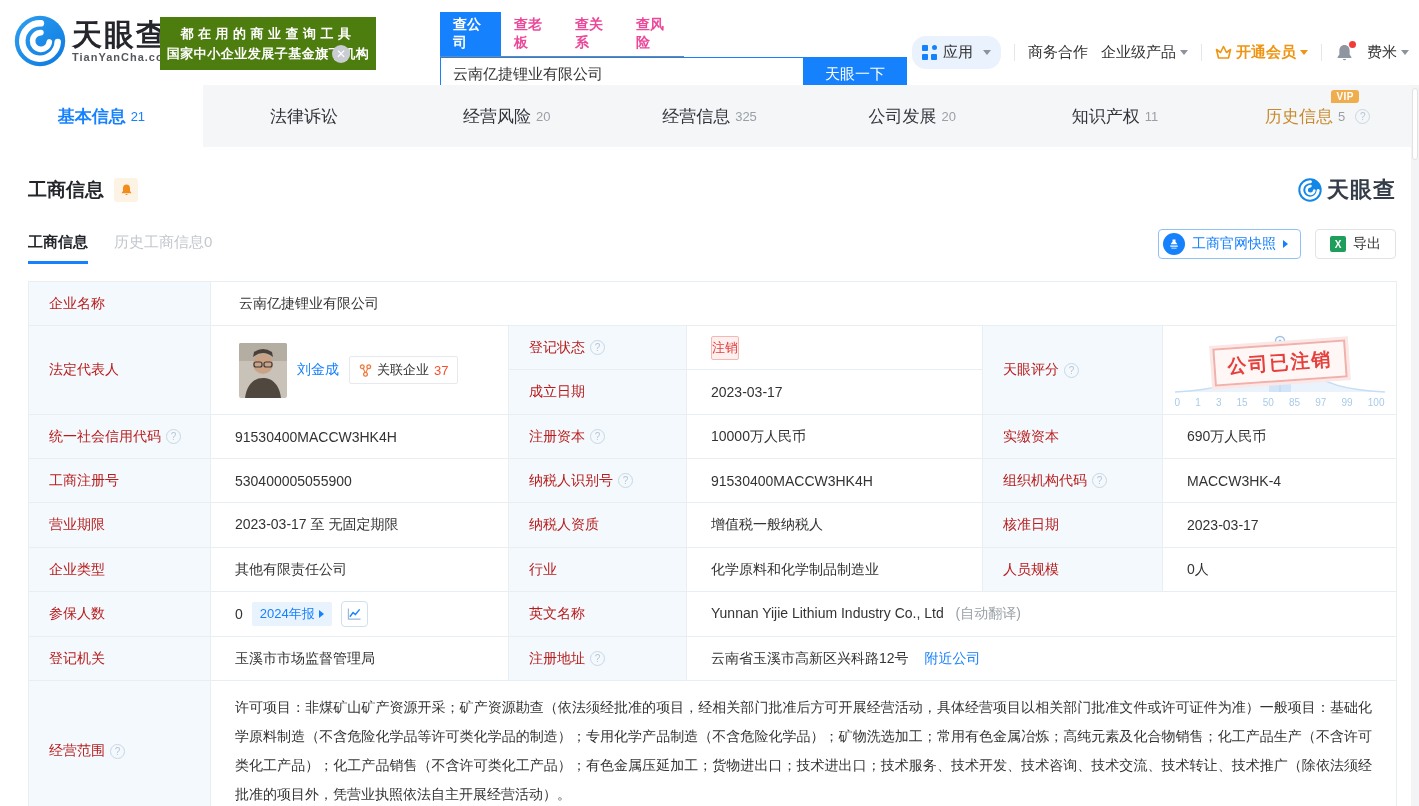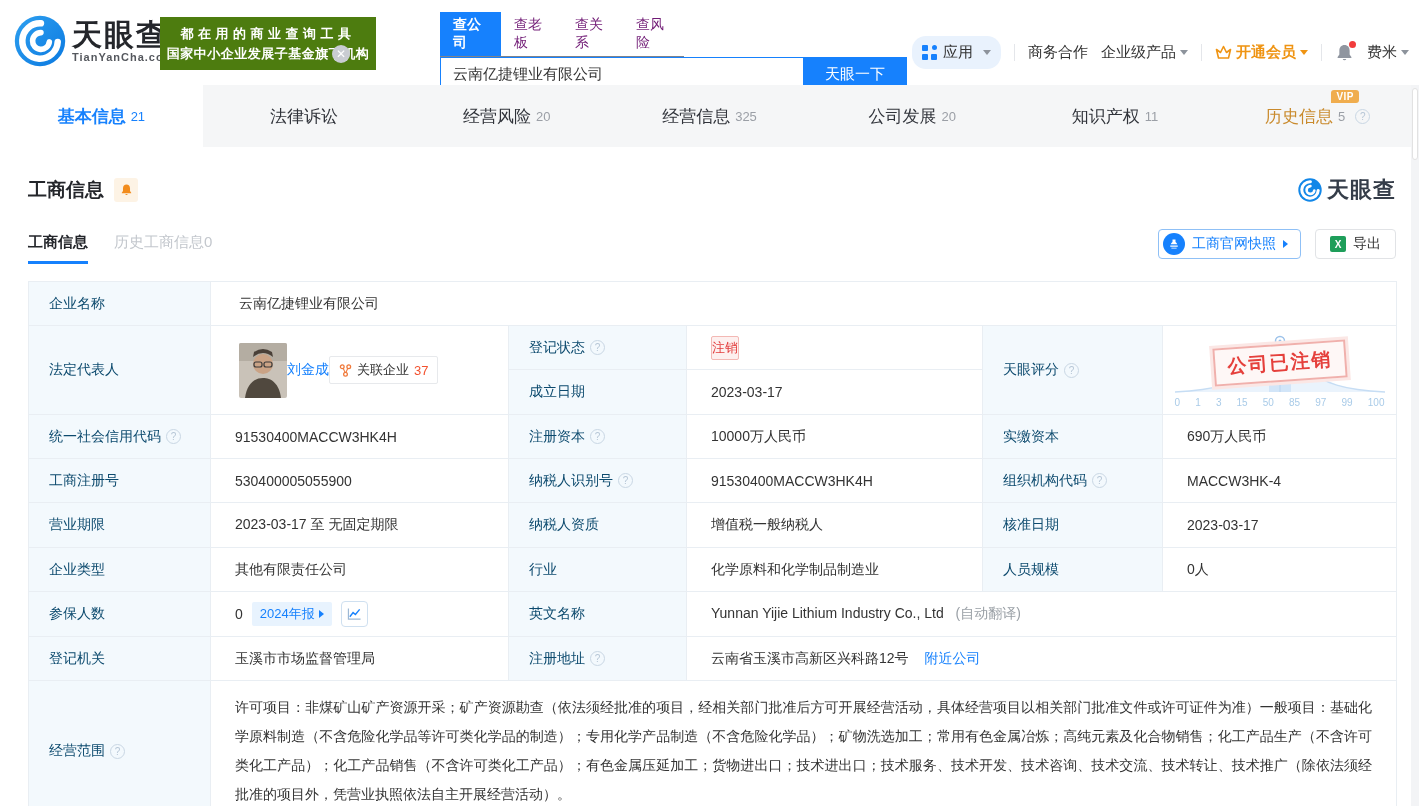--- a/index.html
+++ b/index.html
@@ -19,21 +19,21 @@
   .logo-texts{ margin-left:4px; }
   .logo-name{ font-size:30px; font-weight:bold; color:#24262b; letter-spacing:2px; line-height:32px;}
   .logo-domain{ font-size:11px; color:#55585e; font-weight:bold; letter-spacing:1px; }
   .slogan{ position:absolute; left:160px; top:17px; width:216px; height:53px; background:#4d7c0f;
     color:#fff; font-size:13px; font-weight:bold; display:flex; flex-direction:column;
     justify-content:center; align-items:center; line-height:20px; }
   .slogan .l1{ letter-spacing:4.5px; }
   .slogan .l2{ letter-spacing:0.5px; }
   .search-wrap{ position:absolute; left:393px; top:12px;margin-left:47px; }
   .search-tabs{ display:flex; align-items:flex-end; width:244px; border-bottom:1px solid #7d838c; }
-  .search-tab{ font-size:14px; color:#701a75; padding:4px 13px 4px 13px; cursor:pointer; }
+  .search-tab{ font-size:14px; color:#ec4899; padding:4px 13px 4px 13px; cursor:pointer;font-weight:bold; }
   .search-tab.active{ background:var(--blue); color:#fff; font-weight:bold; }
   .search-row{ display:flex; margin-top:0; }
   .search-input{ width:363px; height:35px; border:1px solid var(--blue); border-right:none;
     padding:0 34px 0 12px; font-size:15px; color:#333; outline:none;
     font-family:"Liberation Sans","DejaVu Sans",sans-serif;}
   .clear-icon{ position:absolute; left:332px; top:45px; width:18px; height:18px; border-radius:50%;
     background:#c9ccd2; color:#fff; font-size:12px; line-height:18px; text-align:center; cursor:pointer;}
   .search-btn{ width:104px; height:35px; background:var(--blue); color:#fff; font-size:15px;
     border:none; cursor:pointer; font-family:inherit;}
   .hnav{ position:absolute; right:10px; top:36px; display:flex; align-items:center; gap:13px; font-size:15px; }
@@ -86,25 +86,25 @@
   .rcaret{ width:0;height:0;border-top:4px solid transparent;border-bottom:4px solid transparent;
     border-left:5px solid var(--blue); display:inline-block;}
   .export-btn{ display:flex; align-items:center; gap:7px; border:1px solid #e1e3e6; border-radius:4px;
     padding:5px 14px; color:#333; font-size:14px; cursor:pointer; background:#fff;}
   .xls{ width:16px; height:16px; background:#1e9e5a; border-radius:2px; color:#fff; font-size:10px;
     font-weight:bold; display:flex; align-items:center; justify-content:center;}
   .xls::before{ content:"X"; }
   
   table.info{ border-collapse:collapse; table-layout:fixed; width:1368px; margin:14px 0 0 28px; }
   td{ border:1px solid var(--border); font-size:14px; color:#333; vertical-align:middle; padding:0 10px 0 24px; }
-  td.lbl{ background:var(--lblbg); color:#0c4a6e; padding:0 8px 0 20px; }
+  td.lbl{ background:var(--lblbg); color:#b91c1c; padding:0 8px 0 20px; }
   td.lbl .lblin{ display:flex; align-items:center; }
   tr{ height:44px; }
   tr.r2{ height:45px; }
-  .name-cell{ display:flex; align-items:center; }
+  .name-cell{ display:flex; align-items:center; gap:10px; }
   .avatar{ width:48px; height:55px; border-radius:2px; overflow:hidden; flex:none; cursor:pointer;}
   a.blue{ color:var(--blue); text-decoration:none; cursor:pointer; }
   .rel-badge{ display:inline-flex; align-items:center; gap:5px; border:1px solid #e7e9ec; border-radius:2px;
     padding:4px 9px; font-size:13px; cursor:pointer; background:#fff;}
   .rel-badge .n{ color:#f3522f; }
   .status-badge{ display:inline-block; color:var(--red); background:#fdf0ef; border:1px solid #f3b8b4;
     border-radius:2px; font-size:13px; padding:2px 0; }
   .insured{ display:flex; align-items:center; gap:9px; }
   .report-badge{ display:inline-flex; align-items:center; gap:4px; background:var(--blue-soft); color:var(--blue);
     font-size:13px; padding:3px 8px; border-radius:2px; cursor:pointer;}

